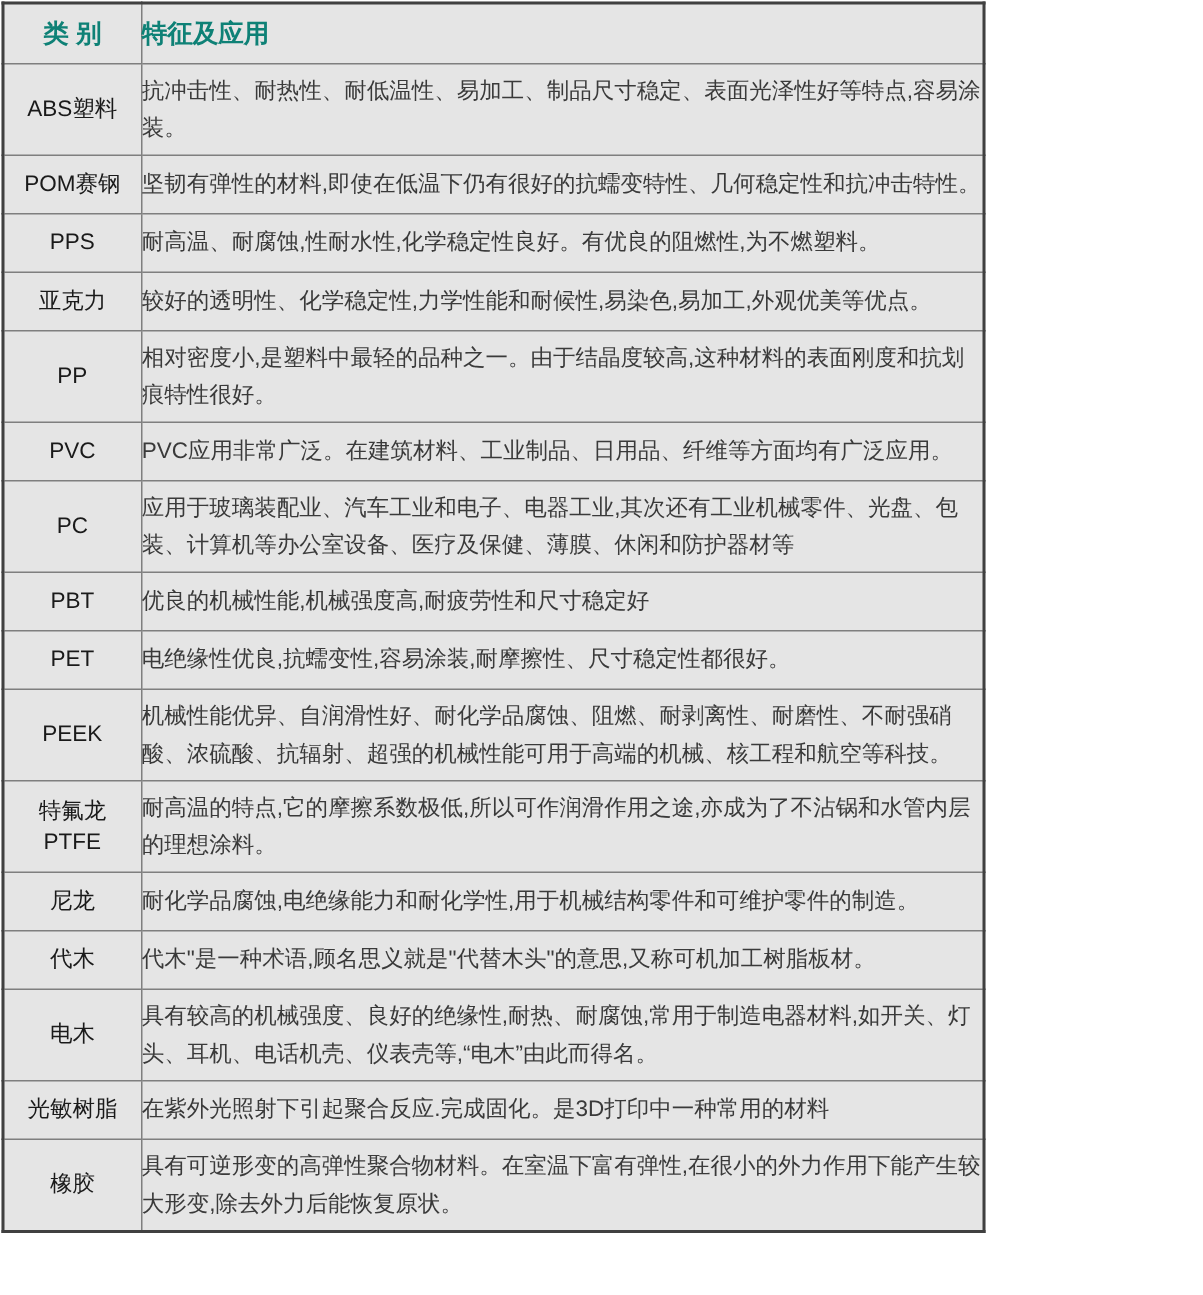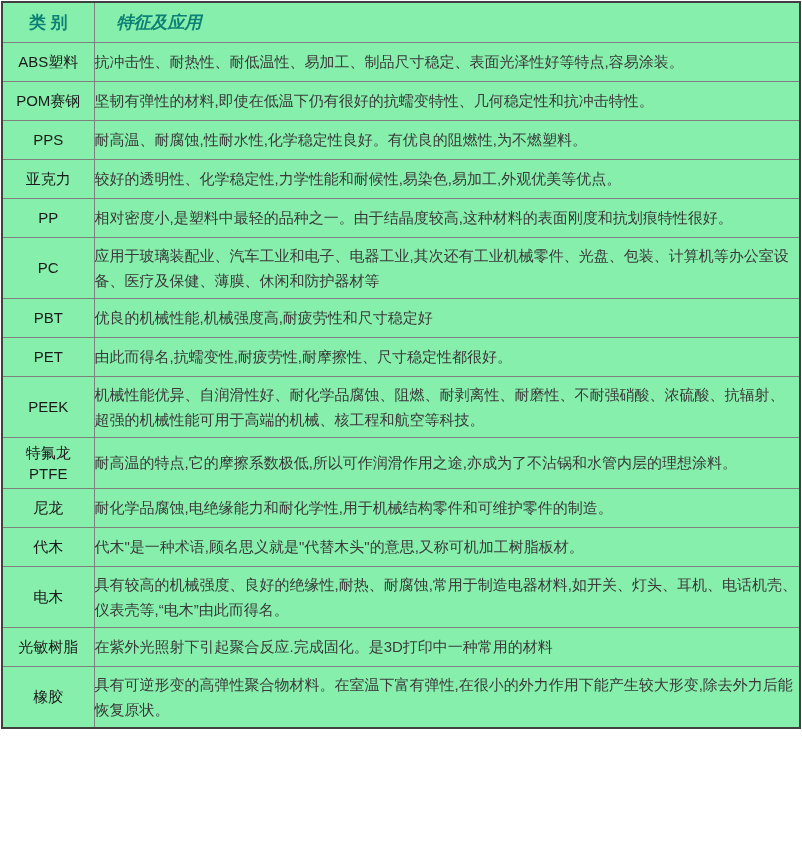--- a/index.html
+++ b/index.html
@@ -6,43 +6,43 @@
     margin: 0;
     padding: 0;
     background: #ffffff;
     font-family: "Liberation Sans", "DejaVu Sans", sans-serif;
   }
   .table-wrap {
     width: 802px;
     box-sizing: border-box;
   }
   table.materials {
-    width: 800px;
+    width: 656px;
     margin: 1px;
     border-collapse: collapse;
     table-layout: fixed;
     border: 2px solid var(--outer-border, #404040);
-    background: #86efac;
+    background: #e5e5e5;
   }
   table.materials col.c-cat { width: 92px; }
   table.materials th,
   table.materials td {
     border: 1px solid var(--grid-line, #7f7f7f);
     vertical-align: middle;
     box-sizing: border-box;
   }
   th.hdr {
     height: 40px;
     color: var(--header-color, #0E8176);
     font-size: 17px;
     font-weight: bold;
     padding: 2px 0;
   }
   th.hdr.h-cat { text-align: center; }
-  th.hdr.h-feat { text-align: left; padding-left: 22px; font-style: italic; }
+  th.hdr.h-feat { text-align: left; padding-left: 0; }
   td.cat {
     text-align: center;
     font-weight: normal;
     color: #1a1a1a;
     font-size: 15px;
     line-height: 21px;
     white-space: pre-line;
     padding: 4px 3px;
     height: 39px;
   }
@@ -85,30 +85,34 @@
         </tr>
         <tr>
           <td class="cat">亚克力</td>
           <td class="desc">较好的透明性、化学稳定性,力学性能和耐候性,易染色,易加工,外观优美等优点。</td>
         </tr>
         <tr>
           <td class="cat">PP</td>
           <td class="desc">相对密度小,是塑料中最轻的品种之一。由于结晶度较高,这种材料的表面刚度和抗划痕特性很好。</td>
         </tr>
         <tr>
+          <td class="cat">PVC</td>
+          <td class="desc">PVC应用非常广泛。在建筑材料、工业制品、日用品、纤维等方面均有广泛应用。</td>
+        </tr>
+        <tr>
           <td class="cat">PC</td>
           <td class="desc">应用于玻璃装配业、汽车工业和电子、电器工业,其次还有工业机械零件、光盘、包装、计算机等办公室设备、医疗及保健、薄膜、休闲和防护器材等</td>
         </tr>
         <tr>
           <td class="cat">PBT</td>
           <td class="desc">优良的机械性能,机械强度高,耐疲劳性和尺寸稳定好</td>
         </tr>
         <tr>
           <td class="cat">PET</td>
-          <td class="desc">由此而得名,抗蠕变性,耐疲劳性,耐摩擦性、尺寸稳定性都很好。</td>
+          <td class="desc">电绝缘性优良,抗蠕变性,容易涂装,耐摩擦性、尺寸稳定性都很好。</td>
         </tr>
         <tr>
           <td class="cat">PEEK</td>
           <td class="desc">机械性能优异、自润滑性好、耐化学品腐蚀、阻燃、耐剥离性、耐磨性、不耐强硝酸、浓硫酸、抗辐射、超强的机械性能可用于高端的机械、核工程和航空等科技。</td>
         </tr>
         <tr>
           <td class="cat">特氟龙
 PTFE</td>
           <td class="desc">耐高温的特点,它的摩擦系数极低,所以可作润滑作用之途,亦成为了不沾锅和水管内层的理想涂料。</td>
         </tr>

